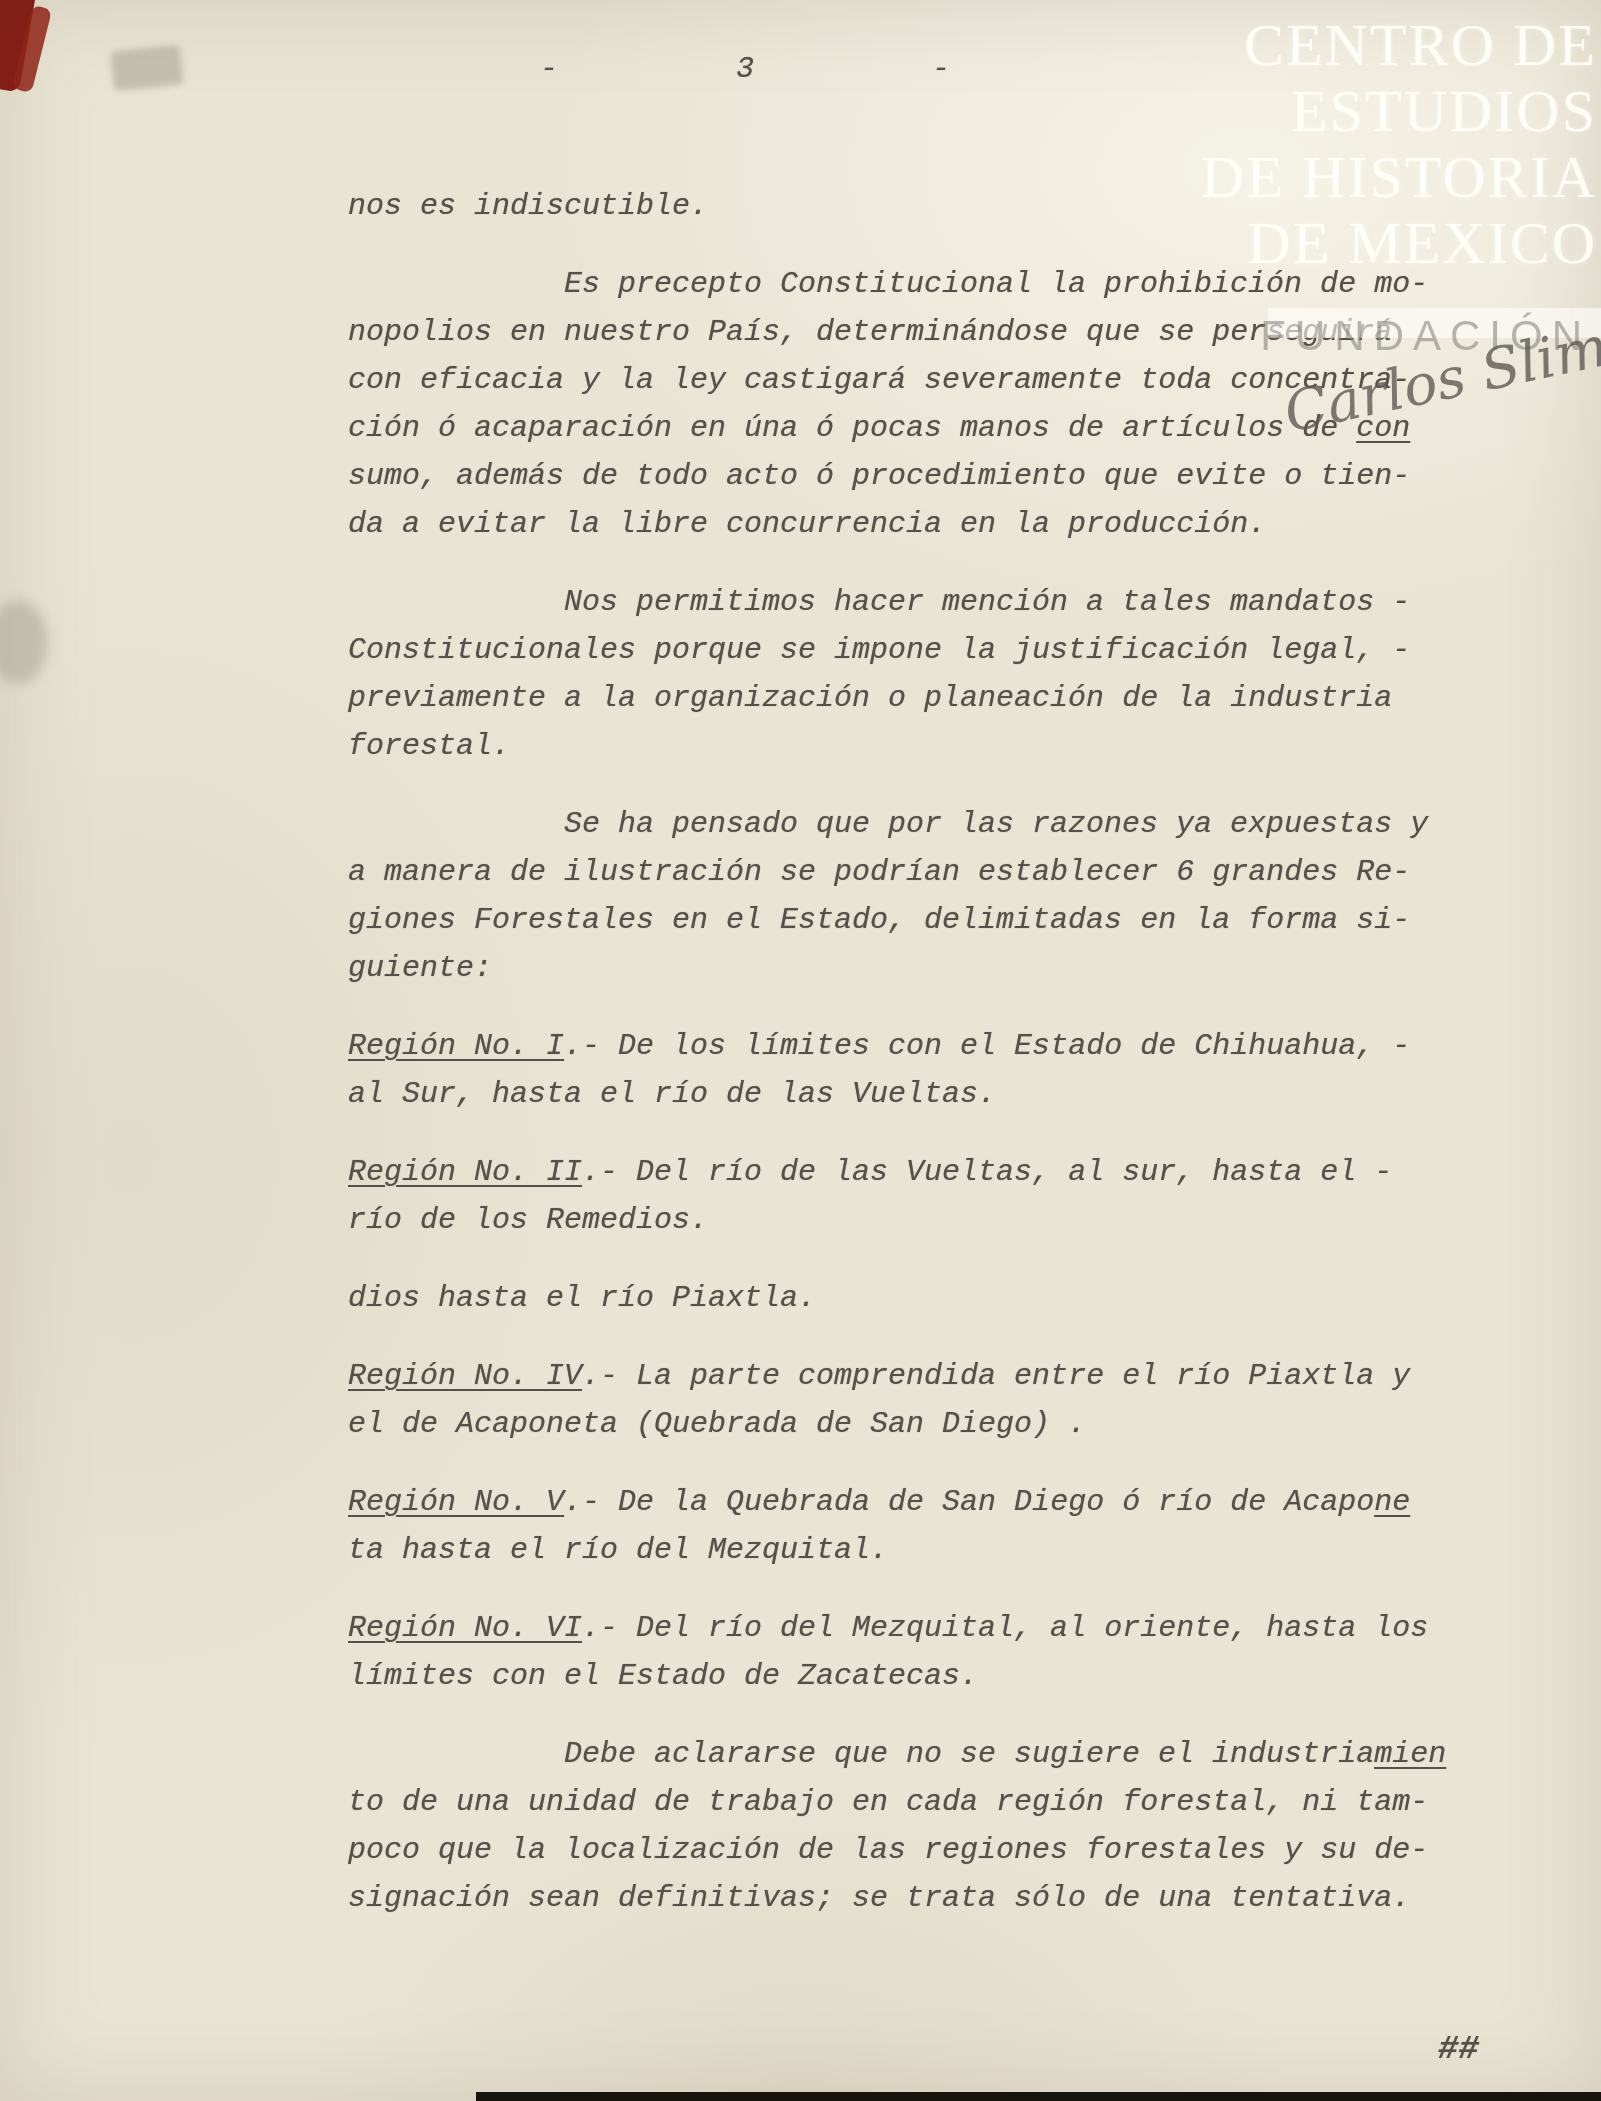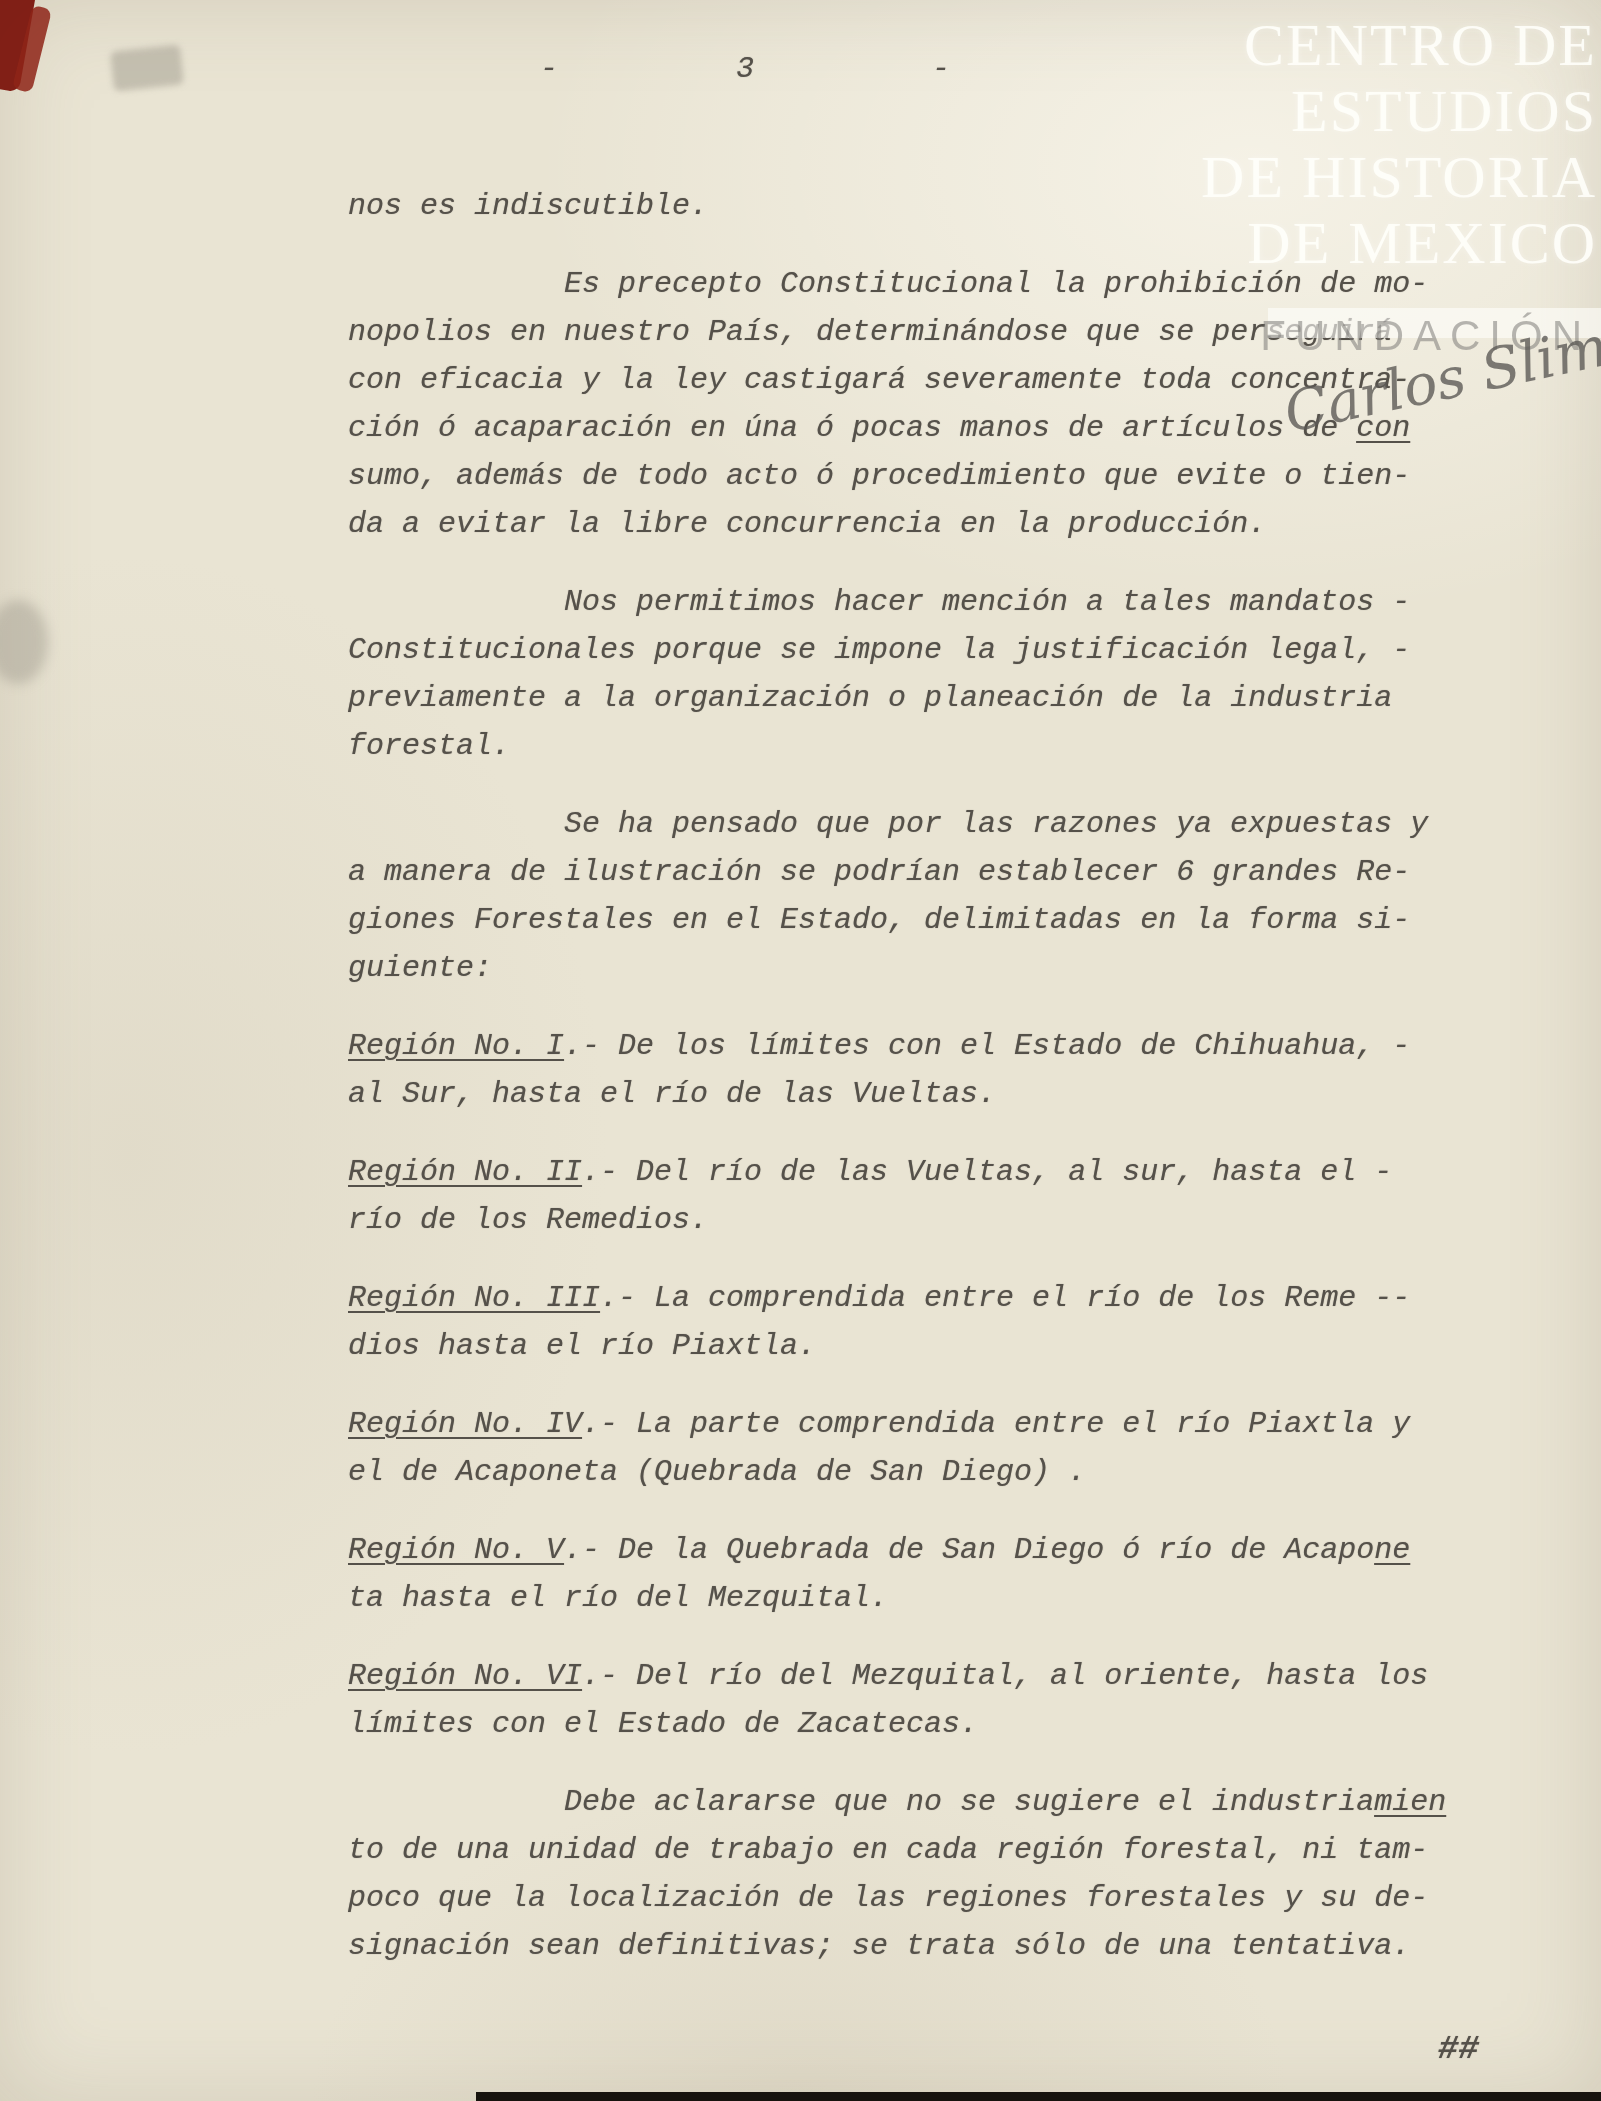--- a/index.html
+++ b/index.html
@@ -129,21 +129,20 @@
     </div>
     <div class="para">
       <div class="line"><span class="u">Región No. I</span><span>.- De los límites con el Estado de Chihuahua, -</span></div>
       <div class="line"><span>al Sur, hasta el río de las Vueltas.</span></div>
     </div>
     <div class="para">
       <div class="line"><span class="u">Región No. II</span><span>.- Del río de las Vueltas, al sur, hasta el -</span></div>
       <div class="line"><span>río de los Remedios.</span></div>
     </div>
     <div class="para">
-      <div class="line"><span class="u">Región No. III</span><span>.- La comprendida entre el río de los Reme --</span></div>
       <div class="line"><span>dios hasta el río Piaxtla.</span></div>
     </div>
     <div class="para">
       <div class="line"><span class="u">Región No. IV</span><span>.- La parte comprendida entre el río Piaxtla y</span></div>
       <div class="line"><span>el de Acaponeta (Quebrada de San Diego) .</span></div>
     </div>
     <div class="para">
       <div class="line"><span class="u">Región No. V</span><span>.- De la Quebrada de San Diego ó río de Acapo</span><span class="u">ne</span></div>
       <div class="line"><span>ta hasta el río del Mezquital.</span></div>
     </div>

